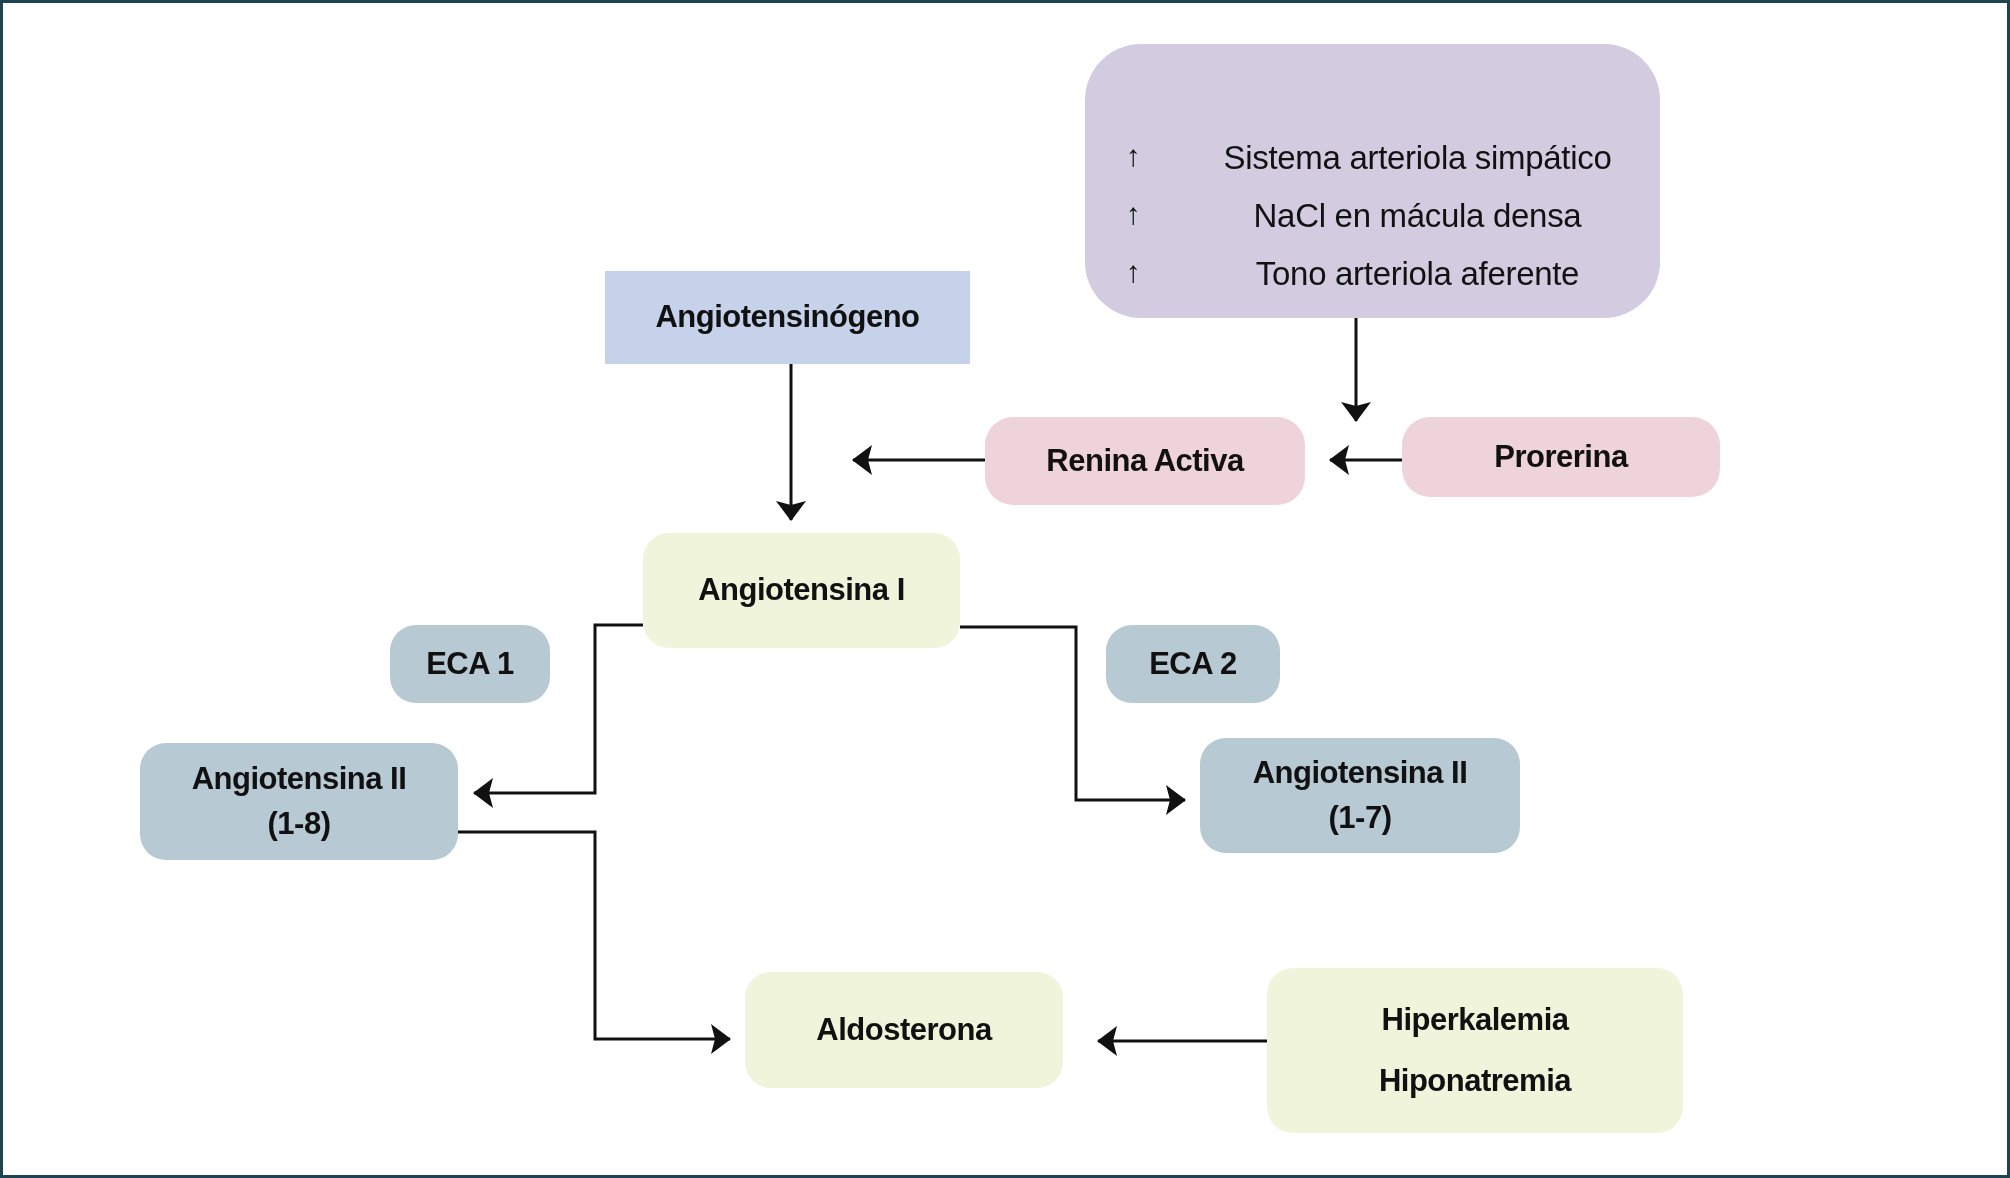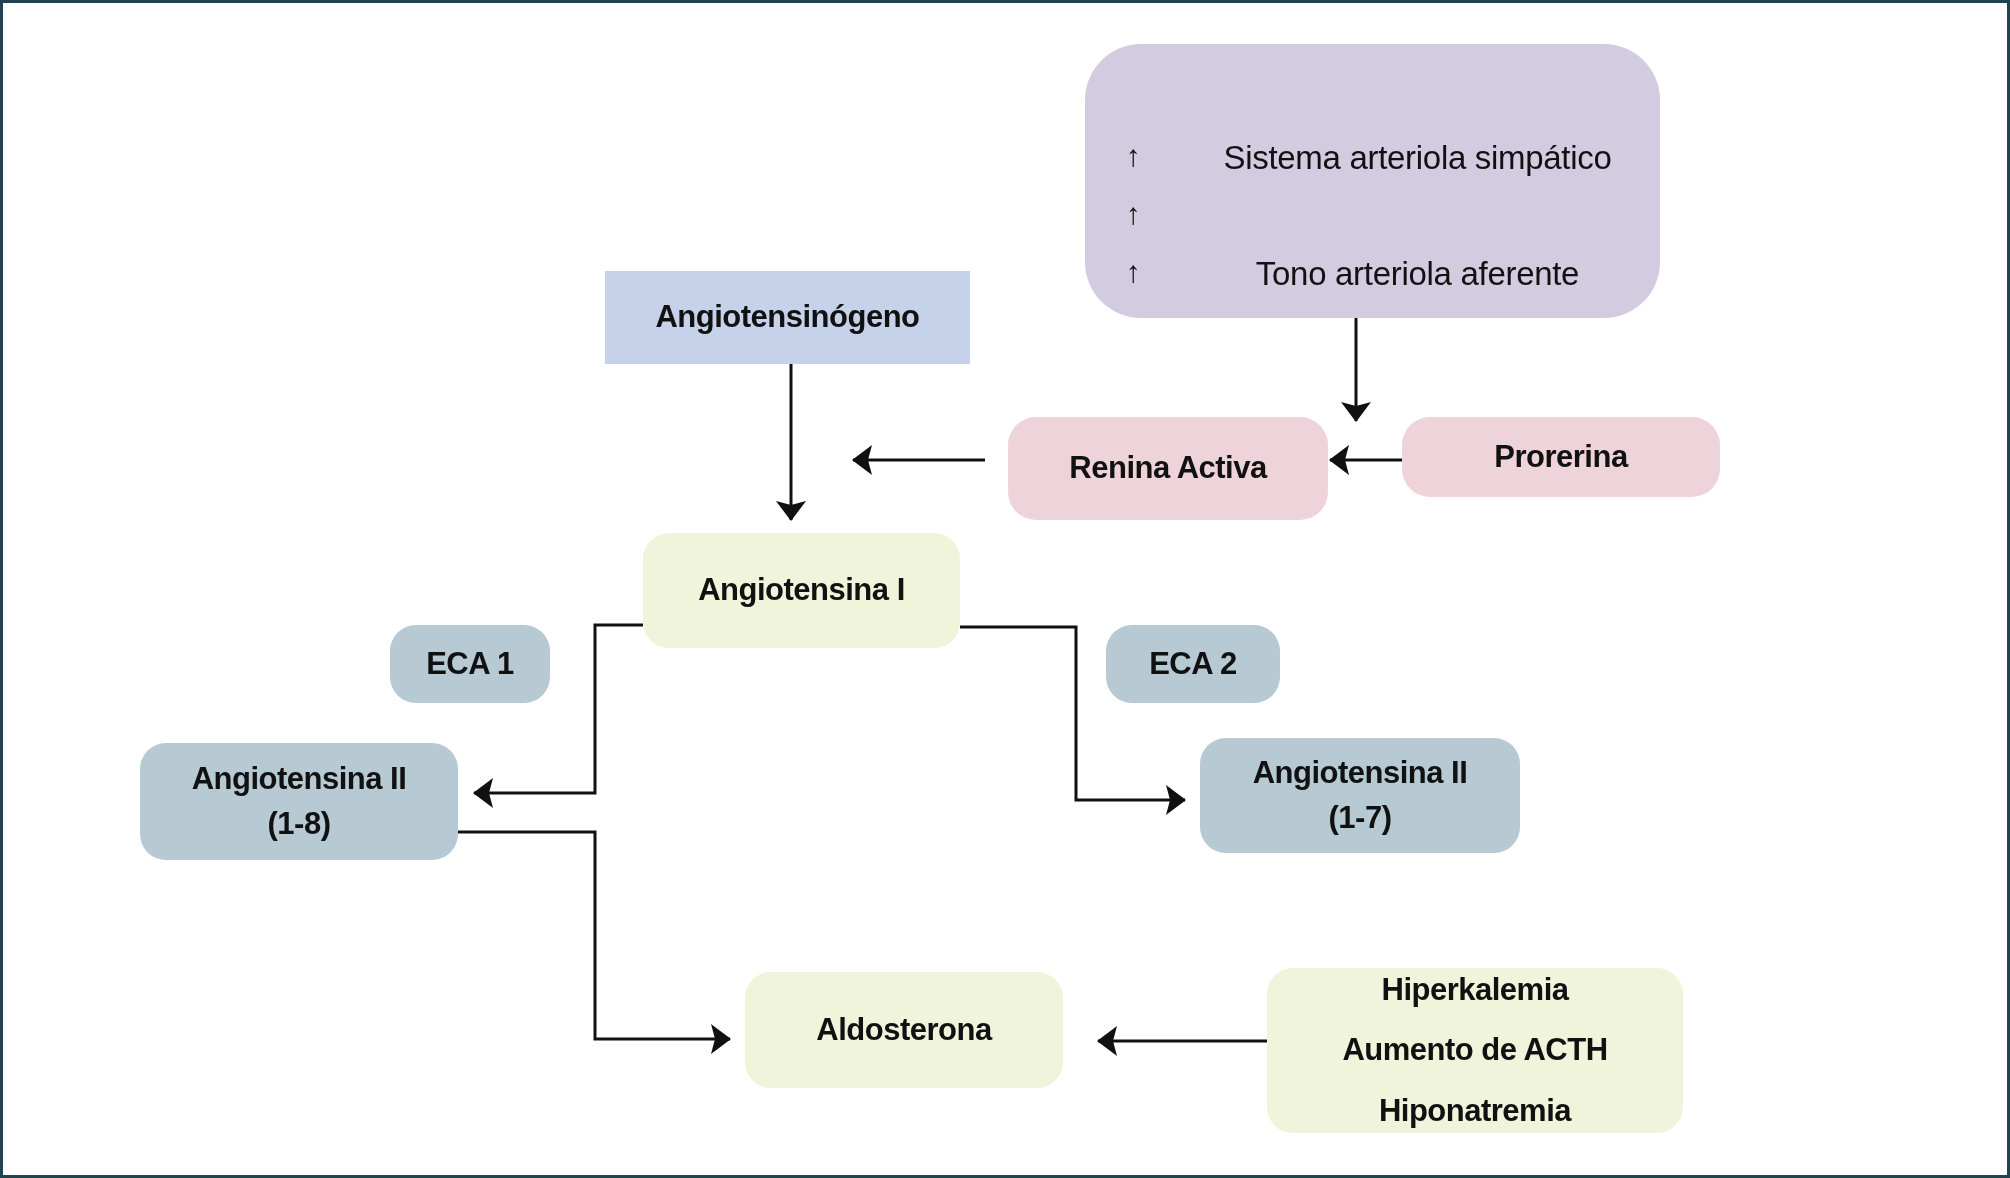--- a/index.html
+++ b/index.html
@@ -47,32 +47,33 @@
   </g>
 </svg>
 
 <div class="node purple" id="n-hipo">
   <div class="hipo-row" style="top:90px;">
     <span class="arr">↑</span>
     <span class="txt">Sistema arteriola simpático</span>
   </div>
   <div class="hipo-row" style="top:148px;">
     <span class="arr">↑</span>
+    <span class="txt">NaCl en mácula densa</span>
   </div>
   <div class="hipo-row" style="top:206px;">
     <span class="arr">↑</span>
     <span class="txt">Tono arteriola aferente</span>
   </div>
 </div>
 
 <div class="node blue" style="left:605px;top:271px;width:365px;height:93px;">
   <span>Angiotensinógeno</span>
 </div>
 
-<div class="node pink" style="left:985px;top:417px;width:320px;height:103px;margin-left:23px;">
+<div class="node pink" style="left:985px;top:417px;width:320px;height:88px;">
   <span>Renina Activa</span>
 </div>
 
 <div class="node pink" style="left:1402px;top:417px;width:318px;height:80px;">
   <span>Prorerina</span>
 </div>
 
 <div class="node green" style="left:643px;top:533px;width:317px;height:115px;">
   <span>Angiotensina I</span>
 </div>
@@ -94,15 +95,14 @@
   <span>Angiotensina II</span>
   <span>(1-7)</span>
 </div>
 
 <div class="node green" style="left:745px;top:972px;width:318px;height:116px;">
   <span>Aldosterona</span>
 </div>
 
 <div class="node green" style="left:1267px;top:968px;width:416px;height:165px;line-height:1.43;gap:16px;">
   <span>Hiperkalemia</span>
-  <span>Aumento de ACTH</span>
   <span>Hiponatremia</span>
 </div>
 
 </body></html>

